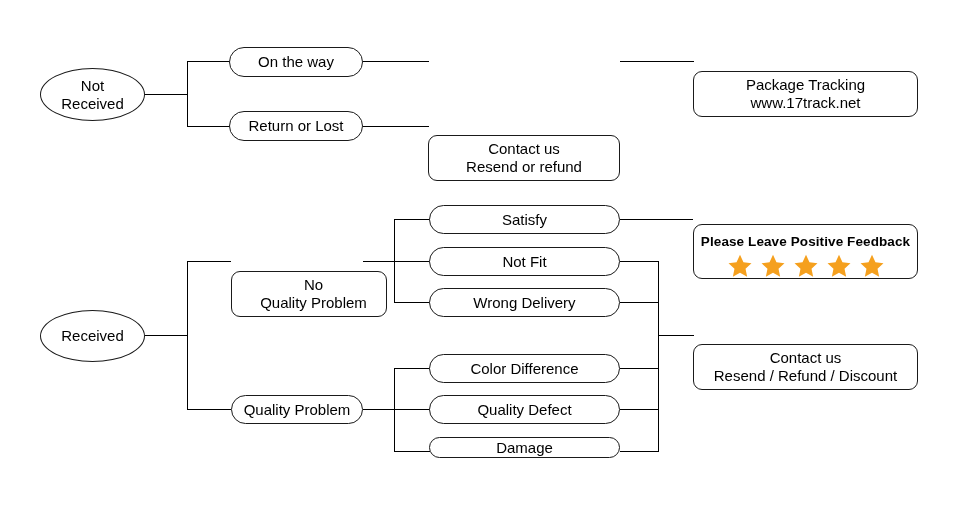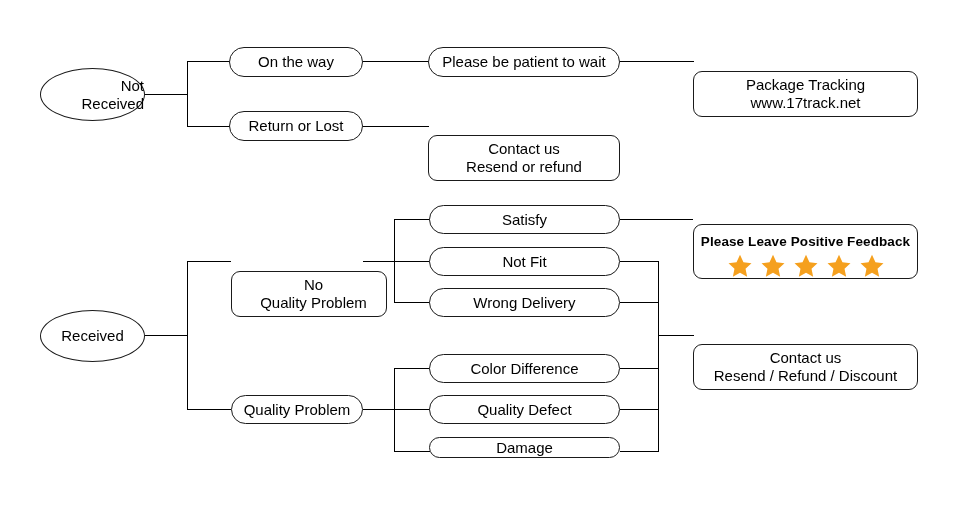--- a/index.html
+++ b/index.html
@@ -81,21 +81,21 @@
     display: block;
     width: 26px;
     height: 26px;
   }
 </style>
 </head>
 <body>
 
 <div id="canvas">
 
-  <div class="node ellipse t15" style="left:40px; top:68px; width:105px; height:53px;align-items:flex-end;">
+  <div class="node ellipse t15" style="left:40px; top:68px; width:105px; height:53px;">
     <span class="ln">Not</span>
     <span class="ln">Received</span>
   </div>
 
   <div class="line h" style="left:145px; top:94px; width:42px;"></div>
 
   <div class="line v" style="left:187px; top:61px; height:66px;"></div>
 
   <div class="line h" style="left:187px; top:61px; width:43px;"></div>
 
@@ -104,23 +104,20 @@
   <div class="node pill t15" style="left:229px; top:47px; width:134px; height:30px;">
     <span class="ln">On the way</span>
   </div>
 
   <div class="node pill t15" style="left:229px; top:111px; width:134px; height:30px;">
     <span class="ln">Return or Lost</span>
   </div>
 
   <div class="line h" style="left:363px; top:61px; width:66px;"></div>
 
-  <div class="node pill t15" style="left:428px; top:47px; width:192px; height:30px;">
-    <span class="ln">Please be patient to wait</span>
-  </div>
 
   <div class="line h" style="left:363px; top:126px; width:66px;"></div>
 
   <div class="node rounded t15" style="left:428px; top:103px; width:192px; height:46px;">
     <span class="ln">Contact us</span>
     <span class="ln">Resend or refund</span>
   </div>
 
   <div class="line h" style="left:620px; top:61px; width:74px;"></div>
 

